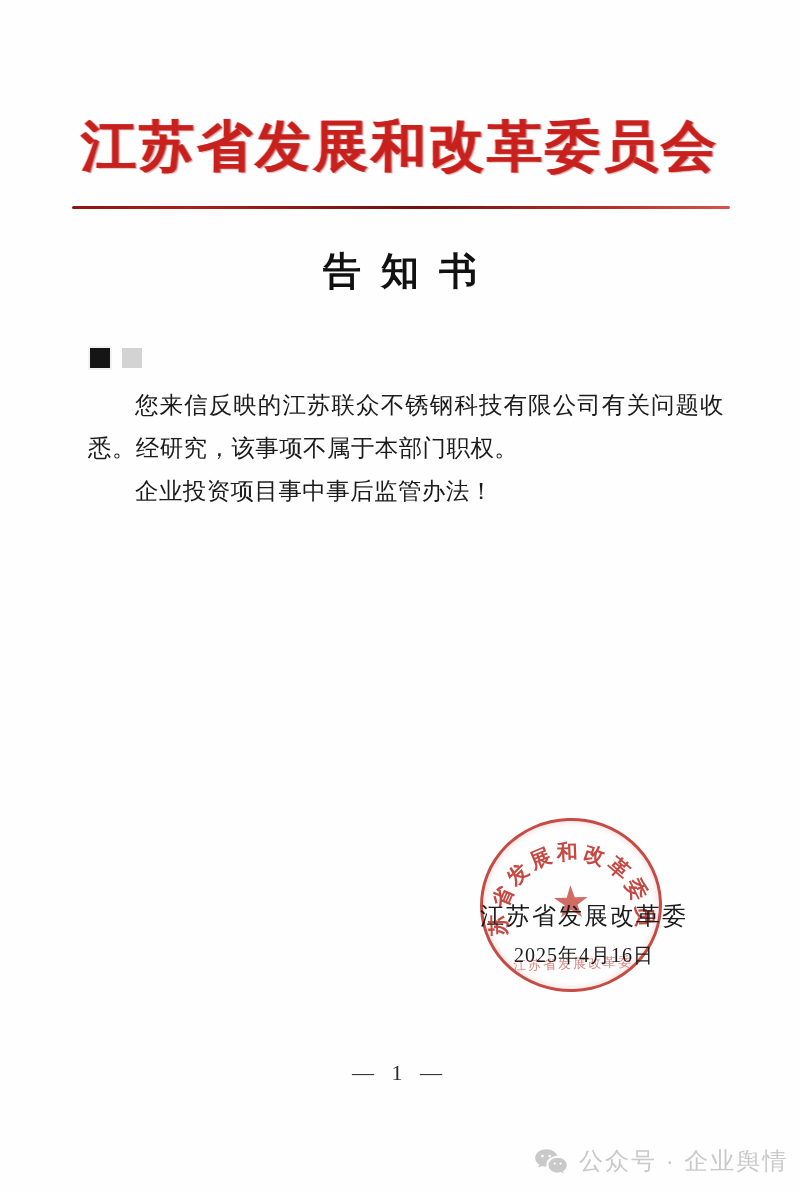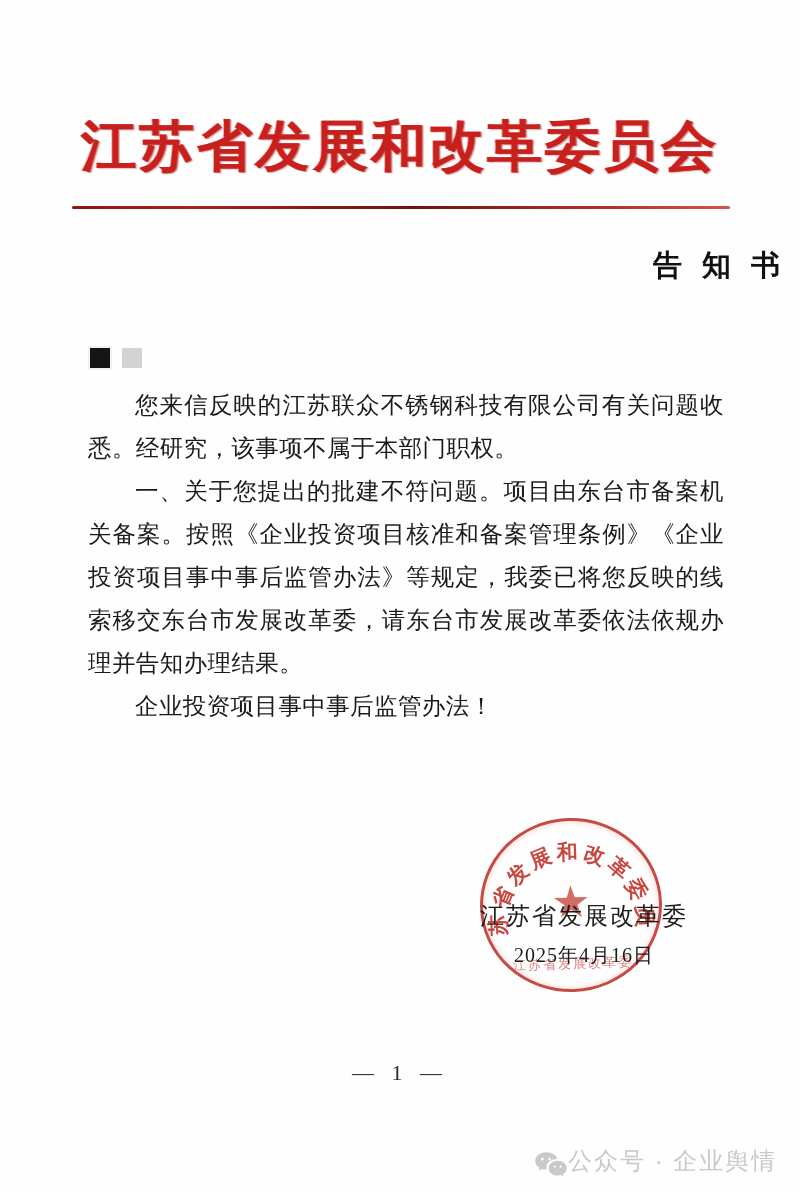--- a/index.html
+++ b/index.html
@@ -57,22 +57,22 @@
         #d2574c 100%);
     border-radius: 2px;
   }
 
   
   .doc-title {
     position: absolute;
     top: 246px;
     left: 0;
     width: 800px;
-    text-align: right;
-    font-size: 29px;
+    text-align: center;
+    font-size: 38px;
     font-weight: bold;
     letter-spacing: 20px;
     text-indent: 20px;
     color: #111111;
     font-family: "Liberation Serif", "DejaVu Serif", serif;
   }
 
   
   .redaction-row {
     position: absolute;
@@ -206,21 +206,22 @@
     color: #2a2a2a;
     font-family: "Liberation Serif", "DejaVu Serif", serif;
   }
 
   
   .watermark {
     position: absolute;
     top: 1145px;
     left: 534px;
     display: flex;
-    align-items: flex-end;
+    align-items: center;
+    gap: 11px;
     color: #c9c9c9;
   }
   .wechat-icon {
     width: 34px;
     height: 26px;
     display: block;
   }
   .watermark-label {
     font-size: 24px;
     letter-spacing: 2px;
@@ -241,21 +242,20 @@
 
   <div class="doc-title">告知书</div>
 
   <div class="redaction-row">
     <span class="redact-box-dark"></span>
     <span class="redact-box-light"></span>
   </div>
 
   <div class="body-text">
     <p>您来信反映的江苏联众不锈钢科技有限公司有关问题收悉。经研究，该事项不属于本部门职权。</p>
-    <p>一、关于您提出的批建不符问题。项目由东台市备案机关备案。按照《企业投资项目核准和备案管理条例》《企业投资项目事中事后监管办法》等规定，我委已将您反映的线索移交东台市发展改革委，请东台市发展改革委依法依规办理并告知办理结果。</p>
     <p>企业投资项目事中事后监管办法！</p>
   </div>
 
   <div class="sign-block">
     <div class="seal">
       <svg class="seal-arc-text" viewBox="0 0 176 168">
         <defs>
           <path id="sealArc" d="M 22,100 A 66,62 0 0 1 154,100" fill="none"></path>
         </defs>
         <text text-anchor="middle">

